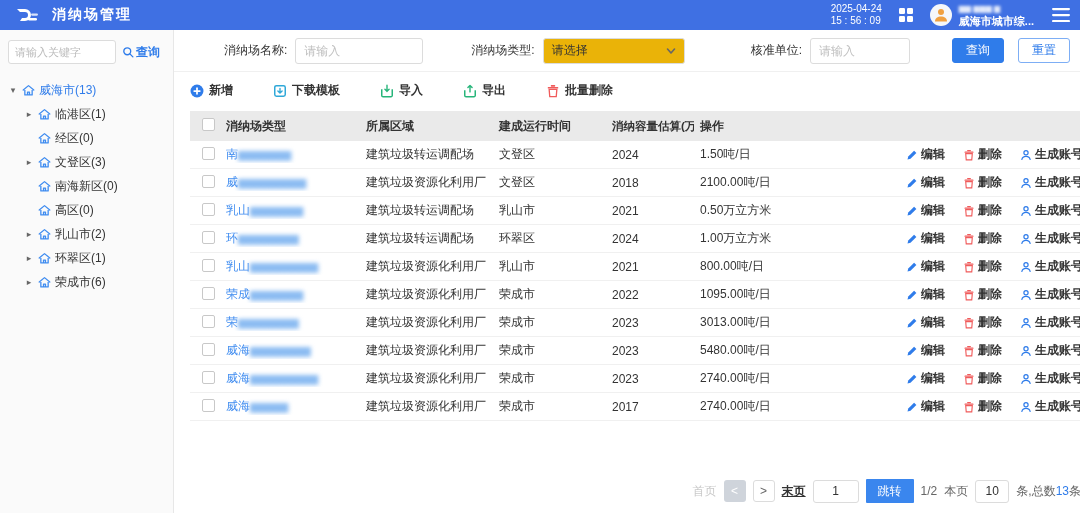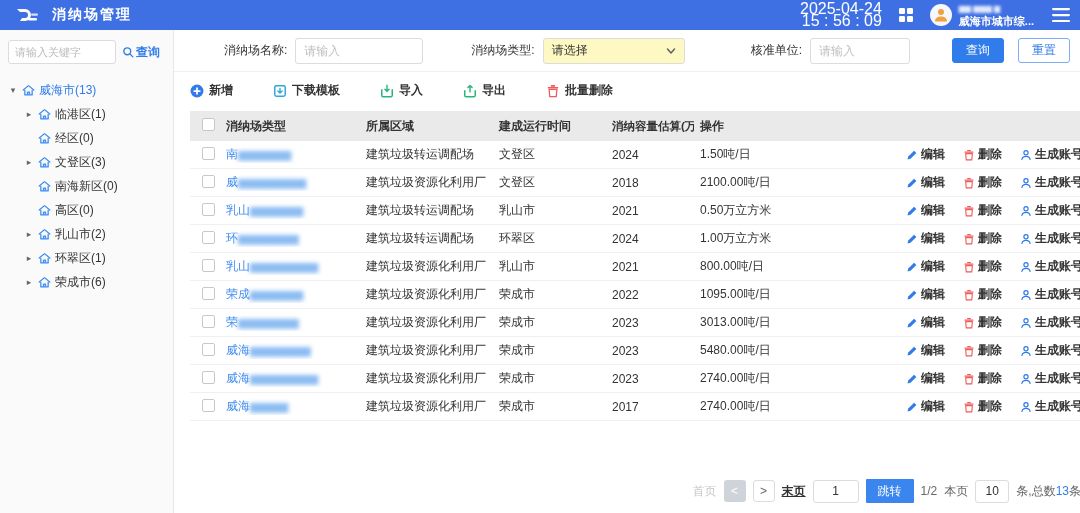--- a/index.html
+++ b/index.html
@@ -4,21 +4,21 @@
 <style>
   * { margin:0; padding:0; box-sizing:border-box; }
   html,body { width:1080px; height:513px; overflow:hidden;
     font-family:"Liberation Sans","DejaVu Sans",sans-serif; background:#fff; font-size:12px; color:#333; }
 
   
   .hdr { height:30px; background:#3f70e3; display:flex; align-items:center; color:#fff; padding:0 10px 0 14px; }
   .hdr .logo { width:26px; height:16px; margin-right:12px; color:#fff; }
   .hdr .title { font-size:14px; font-weight:bold; letter-spacing:2px; }
   .hdr .sp { flex:1; }
-  .hdr .dt { text-align:right; font-size:16px; line-height:12px; margin-right:16px; }
+  .hdr .dt { font-size:10px; line-height:12px; margin-right:16px; }
   .hdr .grid-ic { width:16px; height:16px; color:#fff; margin-right:16px; }
   .avatar { width:22px; height:22px; border-radius:50%; background:#f5f7fa; display:flex; align-items:center; justify-content:center; margin-right:7px; overflow:hidden; }
   .avatar svg { width:16px; height:16px; color:#f0a040; }
   .userbox { margin-right:18px; line-height:11px; }
   .user-masked { font-size:8px; color:rgba(255,255,255,.85); filter:blur(1.5px); display:block; }
   .user-org { font-size:11px; font-weight:bold; display:block; margin-top:2px; }
   .burger { width:18px; height:14px; color:#fff; }
 
   
   .wrap { display:flex; height:483px; }
@@ -38,21 +38,21 @@
   .tree-item .tl { color:#333; }
   .tree-item.sel .tl { color:#2f7cea; }
 
   
   .fbar { height:42px; display:flex; align-items:center; padding:0 28px 0 50px; border-bottom:1px solid #f0f0f0; gap:8px; }
   .flabel { color:#333; }
   .fbar input[type=text] { height:26px; border:1px solid #dcdcdc; border-radius:3px; padding:0 8px; font-size:12px; color:#333; }
   .fbar input::placeholder { color:#c0c0c0; }
   .f-name { width:128px; margin-right:40px; }
   .f-appr { width:100px; margin-right:34px; }
-  .fsel { width:142px; height:26px; border:1px solid #dcdcdc; border-radius:3px; display:flex; align-items:center; padding:0 8px; margin-right:58px; cursor:pointer; justify-content:space-between; background:#fef9c3; }
+  .fsel { width:142px; height:26px; border:1px solid #dcdcdc; border-radius:3px; display:flex; align-items:center; padding:0 8px; margin-right:58px; cursor:pointer; justify-content:space-between; background:#eab308; }
   .fsel .caret { width:10px; height:10px; color:#666; }
   .btn { height:25px; border-radius:3px; font-size:12px; padding:0 13px; cursor:pointer; border:1px solid transparent; }
   .btn-pri { background:#2f7cea; color:#fff; border-color:#2f7cea; }
   .btn-ghost { background:#fff; color:#2f7cea; border-color:#7daef5; margin-left:6px; }
 
   
   .tbar { display:flex; align-items:center; gap:40px; padding:10px 16px 8px 16px; }
   .tbtn { display:flex; align-items:center; gap:5px; cursor:pointer; color:#333; font-weight:bold; }
   .tbtn svg { width:14px; height:14px; }
   .ic-blue { color:#2f7cea; } .ic-green { color:#27b57a; } .ic-red { color:#f05b5b; } .ic-teal { color:#2fa8d8; }

